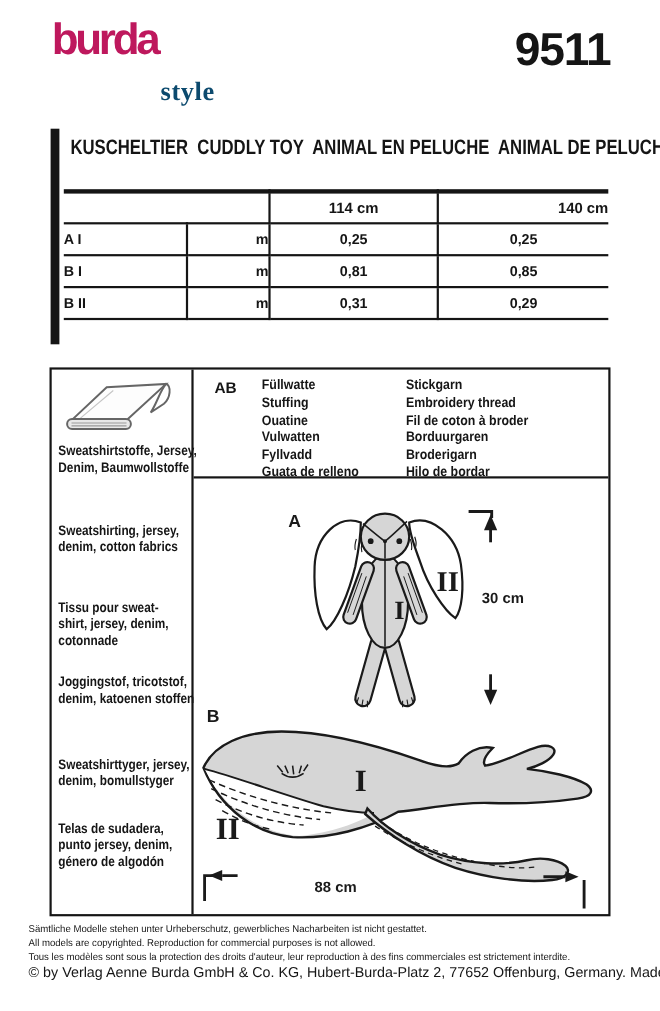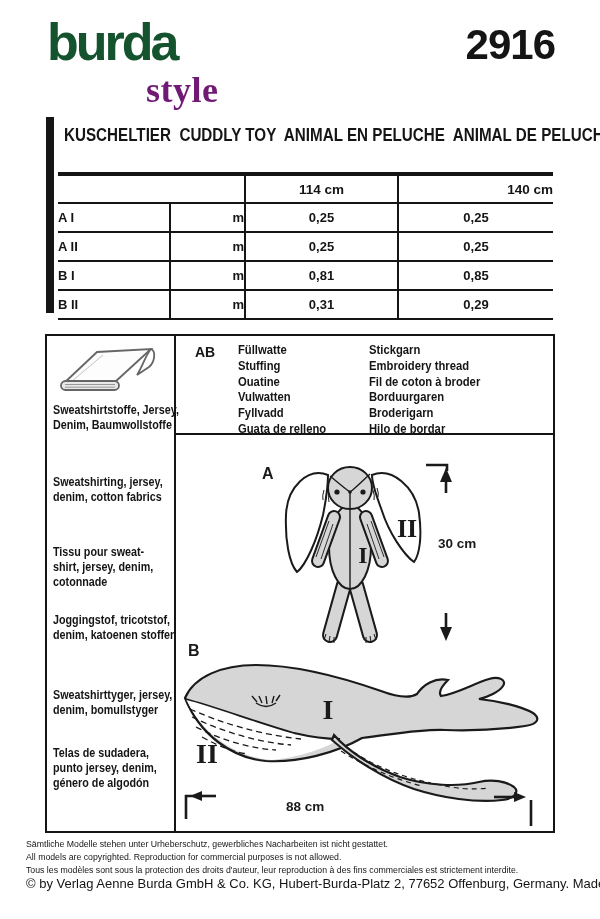--- a/index.html
+++ b/index.html
@@ -1,23 +1,23 @@
 <!DOCTYPE html>
 <html><head>
 <meta charset="utf-8">
 <style>
   html,body{margin:0;padding:0;background:#fff;}
   #page{position:relative;width:600px;height:919px;background:#fff;overflow:hidden;
         font-family:"Liberation Sans",sans-serif;color:#151515;}
 
   
-  .brand{position:absolute;left:47px;top:16px;font-size:52px;font-weight:bold;
-         letter-spacing:-3px;color:#14532d;line-height:1;}
+  .brand{position:absolute;left:47px;top:16px;font-size:40px;font-weight:bold;
+         letter-spacing:-3px;color:#be185d;line-height:1;}
   .brand-sub{position:absolute;left:146px;top:72px;font-family:"Liberation Serif",serif;
-         font-weight:bold;font-size:36px;color:#701a75;line-height:1;letter-spacing:0.5px;}
+         font-weight:bold;font-size:24px;color:#0c4a6e;line-height:1;letter-spacing:0.5px;}
   .pattern-no{position:absolute;right:45px;top:24px;font-size:42px;font-weight:bold;
          letter-spacing:-1px;line-height:1;}
 
   
   .title-bar{position:absolute;left:46px;top:117px;width:8px;height:196px;background:#151515;}
   .title-text{position:absolute;left:64px;top:124px;font-size:19px;font-weight:bold;
          white-space:pre;transform:scaleX(0.80);transform-origin:left top;letter-spacing:0;}
 
   
   table.yardage{position:absolute;left:58px;top:172px;width:495px;border-collapse:collapse;
@@ -58,21 +58,21 @@
         transform:scaleX(0.97);transform-origin:left top;}
   .foot.big{font-size:13px;transform:none;}
 </style>
 </head>
 <body>
 
 <div id="page">
 
   <div class="brand">burda</div>
   <div class="brand-sub">style</div>
-  <div class="pattern-no">2916</div>
+  <div class="pattern-no">9511</div>
 
   <div class="title-bar"></div>
   <div class="title-text">KUSCHELTIER  CUDDLY TOY  ANIMAL EN PELUCHE  ANIMAL DE PELUCHE</div>
 
   <table class="yardage">
     <colgroup>
         <col style="width:112px">
         <col style="width:75px">
         <col style="width:153px">
         <col style="width:155px">
@@ -85,26 +85,20 @@
       </tr>
     </thead>
     <tbody>
       <tr>
         <td class="vw">A I</td>
         <td class="un">m</td>
         <td class="n1">0,25</td>
         <td class="n2">0,25</td>
       </tr>
       <tr>
-        <td class="vw">A II</td>
-        <td class="un">m</td>
-        <td class="n1">0,25</td>
-        <td class="n2">0,25</td>
-      </tr>
-      <tr>
         <td class="vw">B I</td>
         <td class="un">m</td>
         <td class="n1">0,81</td>
         <td class="n2">0,85</td>
       </tr>
       <tr>
         <td class="vw">B II</td>
         <td class="un">m</td>
         <td class="n1">0,31</td>
         <td class="n2">0,29</td>

